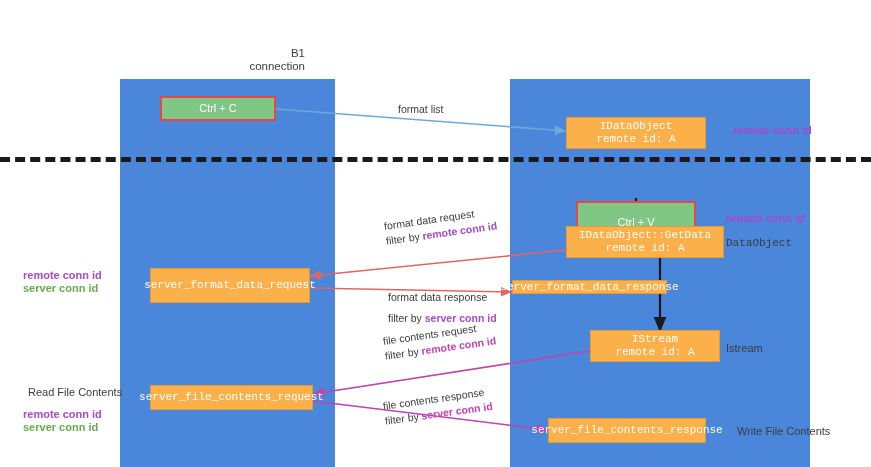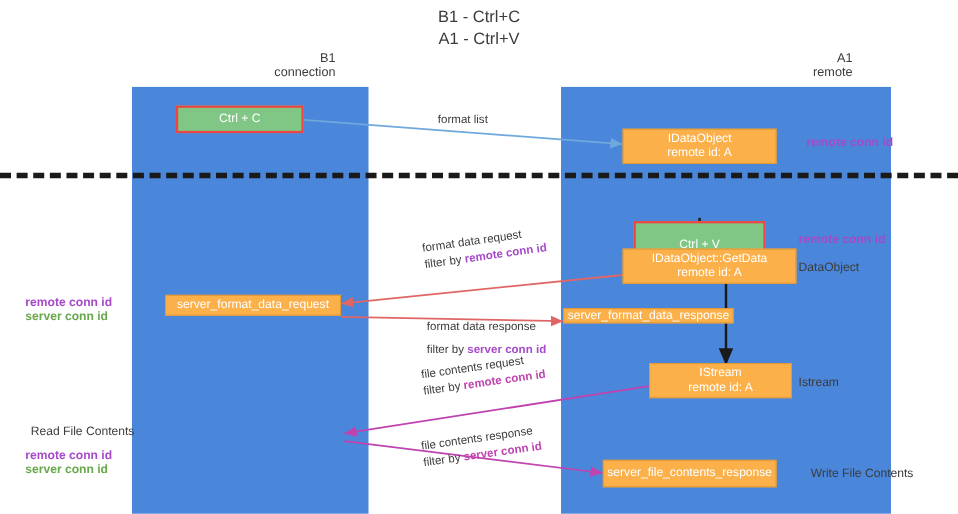--- a/index.html
+++ b/index.html
@@ -17,21 +17,21 @@
 
   .colhead{position:absolute;text-align:right;font-size:11.5px;
            line-height:13px;color:#3c3c3c;white-space:pre;}
   .colhead-b1{left:150px;top:47px;width:155px;}
   .colhead-a1{left:545px;top:47px;width:230px;}
 
   .box{position:absolute;box-sizing:border-box;display:flex;
        align-items:center;justify-content:center;text-align:center;
        font-size:11px;line-height:13px;color:#ffffff;white-space:pre;}
   .box.green{background:#80c785;border:2px solid #ef4444;}
-  .box.orange{background:#fbb04a;border:1px solid #e39a33;}
+  .box.orange{background:#fbb04a;border:1px solid #e39a33;font-family:Liberation Mono, monospace;}
 
   .dashline{position:absolute;left:0;top:157px;width:871px;height:0;
             border-top:5px dashed #1a1a1a;}
 
   .lbl{position:absolute;font-size:11px;line-height:14px;white-space:pre;}
   .lbl.purple{color:#a64ac9;font-weight:bold;}
   .lbl.green{color:#6aa84f;font-weight:bold;}
   .lbl.dark{color:#3c3c3c;}
 
   .arrlbl{position:absolute;font-size:10.5px;line-height:15px;
@@ -45,27 +45,23 @@
              overflow:visible;pointer-events:none;}
 </style>
 </head>
 <body>
 
 <div id="stage">
 
   <div class="col col-b1"></div>
   <div class="col col-a1"></div>
 
-  <div class="title">B1 - Ctrl+C
-A1 - Ctrl+V</div>
 
   <div class="colhead colhead-b1">B1
 connection</div>
-  <div class="colhead colhead-a1">A1
-remote</div>
 
   <svg class="arrows">
     <defs>
       <marker id="ah-blue" markerWidth="8" markerHeight="8" refX="7" refY="3" orient="auto">
         <path d="M0,0 L7,3 L0,6 z" fill="#6fa8dc"></path>
       </marker>
       <marker id="ah-red" markerWidth="8" markerHeight="8" refX="7" refY="3" orient="auto">
         <path d="M0,0 L7,3 L0,6 z" fill="#e06666"></path>
       </marker>
       <marker id="ah-mag" markerWidth="8" markerHeight="8" refX="7" refY="3" orient="auto">
@@ -94,27 +90,28 @@
   <div class="box green" style="left:160px;top:96px;width:116px;height:25px;">Ctrl + C</div>
 
   <div class="box orange" style="left:566px;top:117px;width:140px;height:32px;">IDataObject
 remote id: A</div>
 
   <div class="box green" style="left:576px;top:173px;width:120px;height:43px;margin-top:28px;">Ctrl + V</div>
 
   <div class="box orange" style="left:566px;top:226px;width:158px;height:32px;">IDataObject::GetData
 remote id: A</div>
 
-  <div class="box orange" style="left:150px;top:268px;width:160px;height:19px;">server_format_data_request</div>
+  <div class="box orange" style="left:150px;top:268px;width:160px;height:35px;">server_format_data_request</div>
 
   <div class="box orange" style="left:512px;top:280px;width:155px;height:14px;">server_format_data_response</div>
 
   <div class="box orange" style="left:590px;top:330px;width:130px;height:32px;">IStream
 remote id: A</div>
 
+  <div class="box orange" style="left:150px;top:385px;width:163px;height:25px;">server_file_contents_request</div>
 
   <div class="box orange" style="left:548px;top:418px;width:158px;height:25px;">server_file_contents_response</div>
 
   <div class="dashline"></div>
 
   <div class="arrlbl" style="left:398px;top:102px;">format list</div>
 
   <div class="arrlbl rot" style="left:383px;top:219px;">
     <div>format data request</div>
     <div><span>filter by </span><b class="p">remote conn id</b></div>
@@ -132,21 +129,21 @@
 
   <div class="arrlbl rot" style="left:382px;top:399px;">
     <div>file contents response</div>
     <div><span>filter by </span><b class="m">server conn id</b></div>
   </div>
 
   <div class="lbl purple" style="left:733px;top:123px;">remote conn id</div>
 
   <div class="lbl purple" style="left:726px;top:211px;">remote conn id</div>
 
-  <div class="lbl dark" style="left:726px;top:236px;">DataObject</div>
+  <div class="lbl dark" style="left:726px;top:236px;font-family:Liberation Mono, monospace;">DataObject</div>
 
   <div class="lbl dark" style="left:726px;top:341px;">Istream</div>
 
   <div class="lbl dark" style="left:737px;top:424px;">Write File Contents</div>
 
   <div class="lbl purple" style="left:23px;top:268px;">remote conn id</div>
   <div class="lbl green" style="left:23px;top:281px;">server conn id</div>
 
   <div class="lbl dark" style="left:28px;top:385px;">Read File Contents</div>
   <div class="lbl purple" style="left:23px;top:407px;">remote conn id</div>

